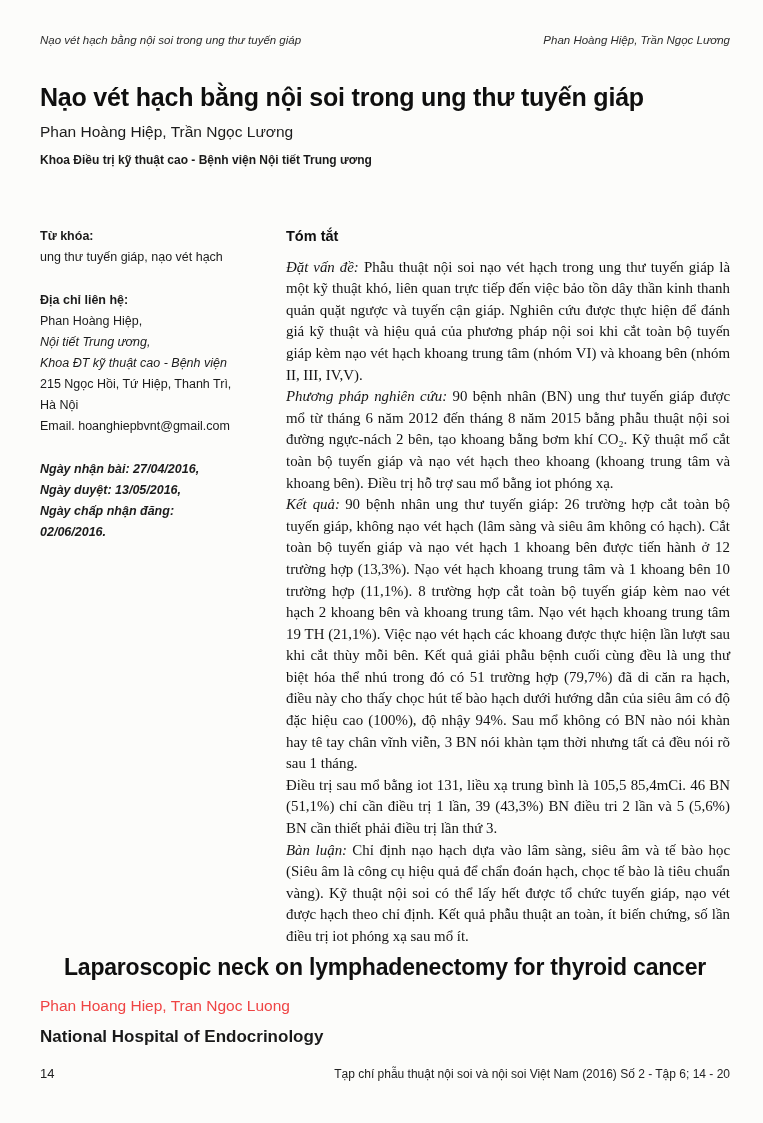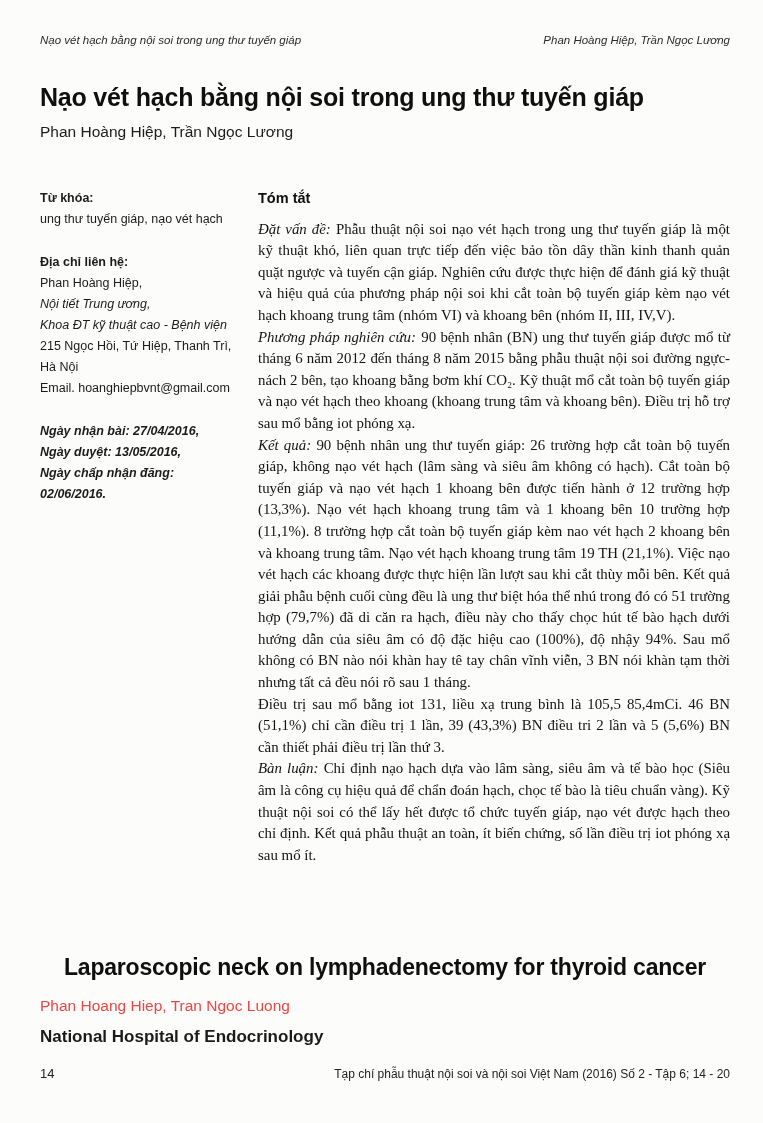--- a/index.html
+++ b/index.html
@@ -38,21 +38,22 @@
   }
   .article-affiliation {
     margin-top: 12px;
     font-size: 12px;
     font-weight: bold;
     color: #1a1a1a;
   }
   
   .columns {
     display: flex;
-    margin-top: 47px;
+    margin-top: 59px;
+    gap: 28px;
   }
   .sidebar {
     flex: none;
     width: 218px;
     font-size: 12.5px;
     line-height: 21px;
     color: #1b1b1b;
   }
   .sidebar .group { margin-bottom: 22px; }
   .sb-label { font-weight: bold; }
@@ -121,20 +122,21 @@
 
 <div class="page">
 
   <div class="running-head">
     <span>Nạo vét hạch bằng nội soi trong ung thư tuyến giáp</span>
     <span>Phan Hoàng Hiệp, Trần Ngọc Lương</span>
   </div>
 
   <h1 class="article-title">Nạo vét hạch bằng nội soi trong ung thư tuyến giáp</h1>
   <div class="article-authors">Phan Hoàng Hiệp, Trần Ngọc Lương</div>
+  <div class="article-affiliation">Khoa Điều trị kỹ thuật cao - Bệnh viện Nội tiết Trung ương</div>
 
   <div class="columns">
 
     <aside class="sidebar">
       <div class="group">
         <div class="sb-label">Từ khóa:</div>
         <div>ung thư tuyến giáp, nạo vét hạch</div>
       </div>
       <div class="group">
         <div class="sb-label">Địa chỉ liên hệ:</div>

